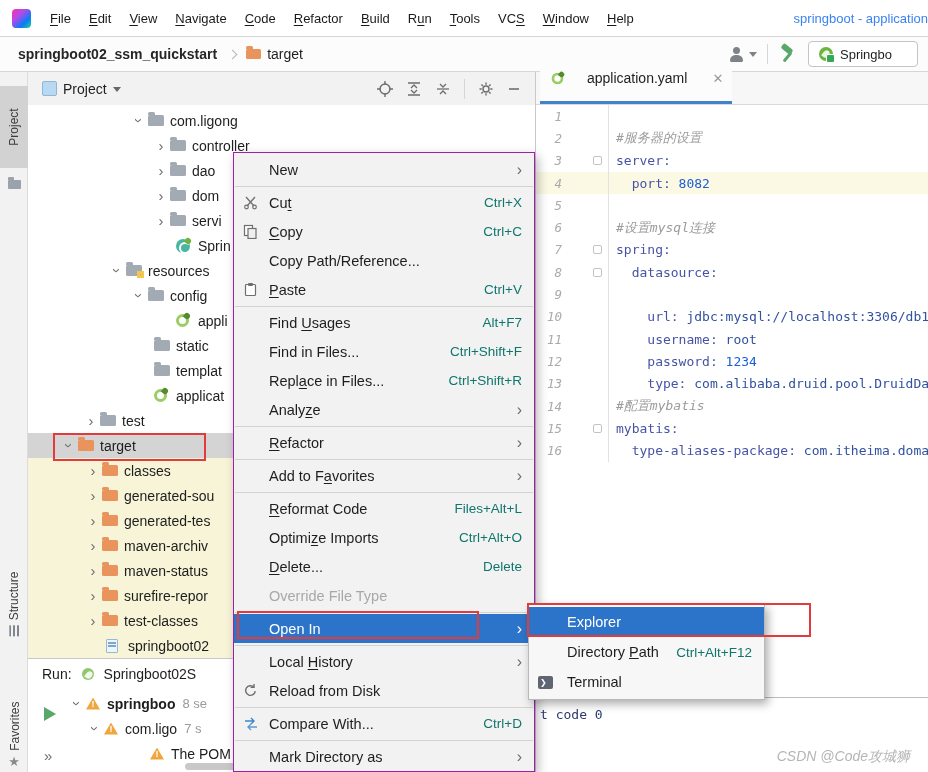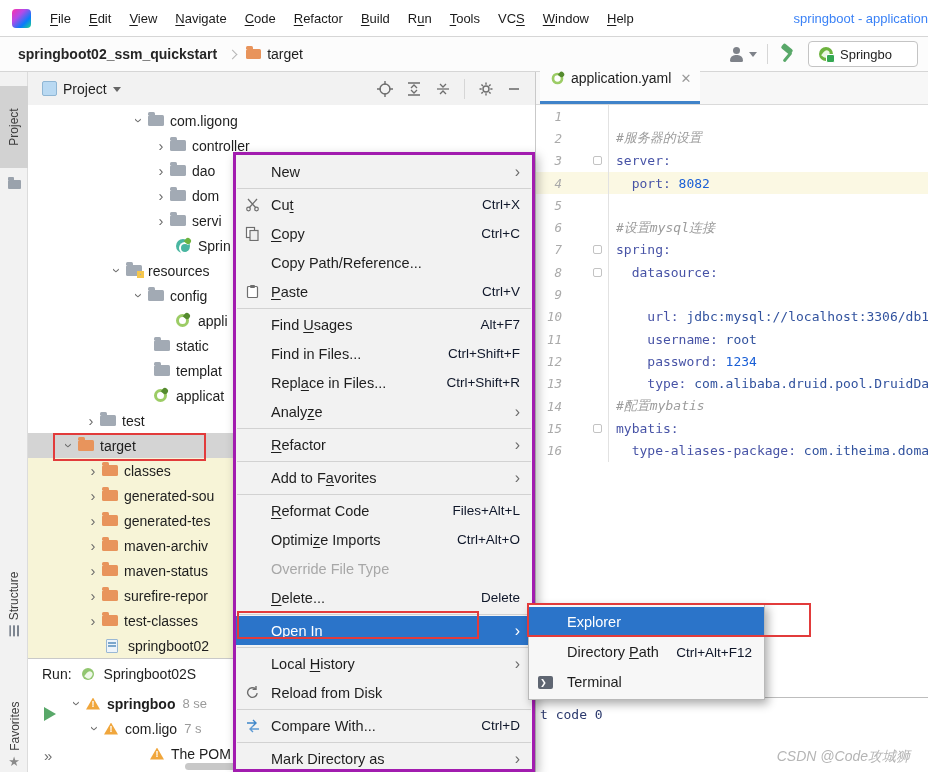--- a/index.html
+++ b/index.html
@@ -87,44 +87,44 @@
   .warn{width:14px;height:12px;position:relative;flex:0 0 auto;margin-right:7px;
     clip-path:polygon(50% 0,100% 100%,0 100%);background:#f0a63c;}
   .warn::after{content:"!";position:absolute;left:0;right:0;bottom:0;text-align:center;color:#fff;font-size:9px;font-weight:bold;line-height:11px;}
   .rtime{color:#9a9a9a;margin-left:7px;font-size:13px;}
   .play-btn{position:absolute;left:16px;top:48px;width:0;height:0;border-left:12px solid #59a869;border-top:7px solid transparent;border-bottom:7px solid transparent;}
   .more-btn{position:absolute;left:16px;top:88px;color:#6e6e6e;font-size:15px;}
   .hscroll{position:absolute;left:157px;bottom:2px;width:76px;height:7px;border-radius:4px;background:#c8c8c8;}
   
   .editor-panel{position:absolute;left:535px;top:72px;right:0;bottom:0;background:#fff;border-left:1px solid #c9c9c9;}
   .tabbar{height:33px;background:#f7f7f7;border-bottom:1px solid #dadada;display:flex;align-items:flex-end;}
-  .tab{height:33px;display:flex;align-items:center;gap:7px;padding:0 9px 16px 11px;margin-left:4px;background:#fcfcfc;
+  .tab{height:33px;display:flex;align-items:center;gap:23px;padding:0 9px 16px 11px;margin-left:4px;background:#fcfcfc;
     border-bottom:3px solid var(--accent);font-size:14px;}
   .tab-close{color:#9a9a9a;font-size:13px;padding-left:2px;}
   .code{position:absolute;left:0;right:0;top:33px;font-family:"DejaVu Sans Mono",monospace;font-size:13px;}
   .cline{height:22.3px;display:flex;align-items:center;white-space:pre;}
   .cline.cur{background:var(--curline);}
   .gut{width:73px;flex:0 0 auto;display:flex;align-items:center;height:100%;border-right:1px solid #e2e2e2;position:relative;}
   .lnum{width:26px;text-align:right;color:#aaaaaa;font-style:italic;font-size:12.5px;}
   .foldmark{position:absolute;right:6px;width:9px;height:9px;border:1px solid #c3c3c3;border-radius:2px;background:#fff;}
   .ctext{padding-left:7px;}
   .tok-k{color:#4753a6;}
   .tok-v{color:#31529e;}
   .tok-n{color:#1a5fd6;}
   .tok-c{color:#9c9c9c;font-style:italic;}
   .console{position:absolute;left:0;right:0;top:625px;bottom:0;background:#fff;border-top:1px solid #bdbdbd;}
   .console-text{position:absolute;left:4px;top:9px;font-family:"DejaVu Sans Mono",monospace;font-size:13px;color:#2c3a6e;}
   .watermark{position:absolute;right:18px;bottom:6px;color:#b5b5b5;font-size:14px;font-style:italic;}
   
   .ctxmenu{position:absolute;left:233px;top:152px;width:302px;bottom:0;z-index:10;background:#f2f2f2;
-    border:3px solid #a21caf;box-shadow:3px 4px 10px rgba(0,0,0,.28);padding-top:2px;overflow:hidden;}
+    border:1px solid #a21caf;box-shadow:3px 4px 10px rgba(0,0,0,.28);padding-top:2px;overflow:hidden;}
   .mrow{height:29px;display:flex;align-items:center;padding:0 12px 0 9px;font-size:14.5px;}
   .mrow u{text-decoration:underline;text-underline-offset:2px;}
   .micon{width:21px;height:16px;flex:0 0 auto;margin-right:5px;display:flex;align-items:center;}
-  .mshort{margin-left:auto;color:#0f172a;font-size:13.5px;}
+  .mshort{margin-left:auto;color:#0f766e;font-size:13.5px;}
   .marrow{margin-left:auto;color:#6e6e6e;font-size:16px;line-height:1;}
   .mrow.hl{background:var(--sel-blue);color:#fff;}
   .mrow.hl .marrow,.mrow.hl .mshort{color:#fff;}
   .mrow.disabled{color:#a8a8a8;}
   .msep{height:1px;background:#d2d2d2;margin:1.5px 1px;}
   
   .submenu{position:absolute;left:528px;top:604px;width:237px;z-index:20;background:#f7f7f7;
     border:1px solid #b9b9b9;box-shadow:3px 4px 9px rgba(0,0,0,.33);padding:2px 0;}
   .smrow{height:30px;display:flex;align-items:center;padding:0 12px 0 9px;font-size:14.5px;}
   .smrow .micon{width:24px;}
@@ -558,28 +558,28 @@
       <div class="mrow">
         <span class="micon"></span>
         <span><u>R</u>eformat Code</span>
         <span class="mshort">Files+Alt+L</span>
       </div>
       <div class="mrow">
         <span class="micon"></span>
         <span>Optimi<u>z</u>e Imports</span>
         <span class="mshort">Ctrl+Alt+O</span>
       </div>
-      <div class="mrow disabled">
-        <span class="micon"></span>
-        <span>Override File Type</span>
-      </div>
       <div class="mrow">
         <span class="micon"></span>
         <span><u>D</u>elete...</span>
         <span class="mshort">Delete</span>
+      </div>
+      <div class="mrow disabled">
+        <span class="micon"></span>
+        <span>Override File Type</span>
       </div>
       <div class="msep"></div>
       <div class="mrow hl">
         <span class="micon"></span>
         <span>Open In</span>
         <span class="marrow">›</span>
       </div>
       <div class="msep"></div>
       <div class="mrow">
         <span class="micon"></span>

